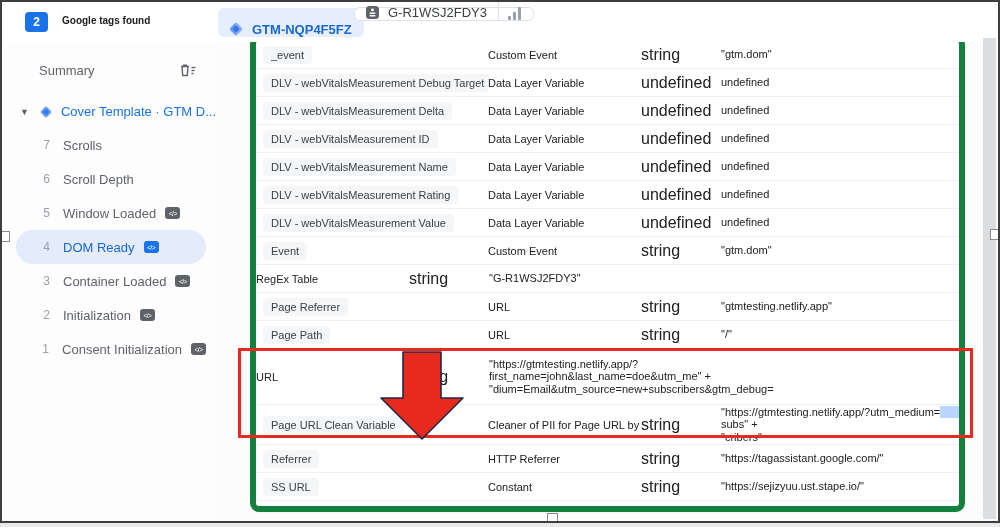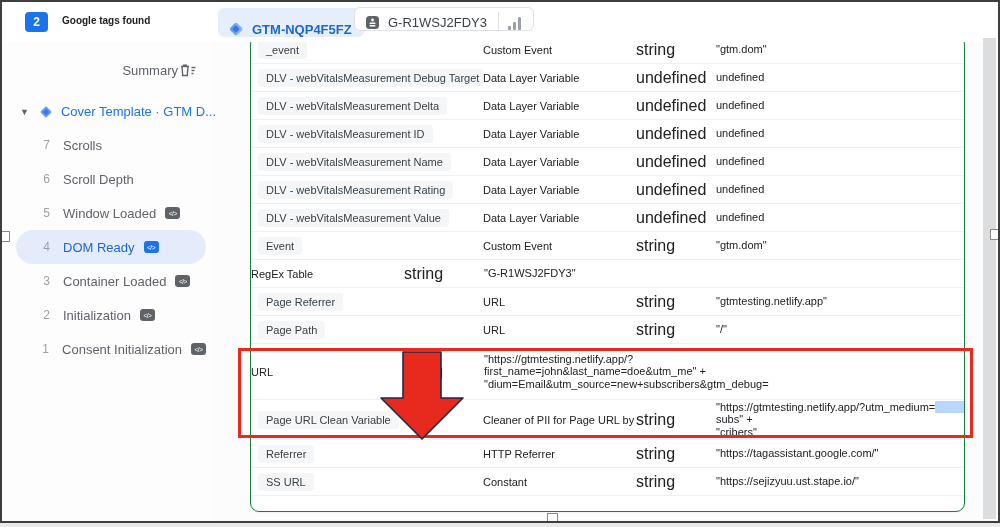--- a/index.html
+++ b/index.html
@@ -9,48 +9,48 @@
   
   .handle { position:absolute; width:11px; height:11px; background:#fff; border:1px solid #8a8a8a; z-index:60; }
 
   
   .header { position:absolute; top:0; left:0; right:0; height:40px; background:#fff; z-index:5; }
   .count-badge { position:absolute; left:23px; top:10px; width:23px; height:20px; background:#1a73e8; color:#fff;
     border-radius:4px; font-size:12px; font-weight:bold; display:flex; align-items:center; justify-content:center; }
   .app-title { position:absolute; left:60px; top:13px; font-size:10px; font-weight:700; color:#202124; }
   .tab { position:absolute; display:flex; align-items:flex-end; font-size:13px; border-radius:6px; height:29px; padding:0 12px 0 10px; cursor:pointer; }
   .tab.gtm { left:216px; top:6px; background:#e7eefb; color:#1967d2; font-weight:600; }
-  .tab.ga { left:352px; top:5px; background:#fff; border:1px solid #dfe1e5; color:#3c4043; height:24px; }
+  .tab.ga { left:352px; top:5px; background:#fff; border:1px solid #dfe1e5; color:#3c4043; height:14px; }
   .tab .ic { margin-right:8px; display:inline-flex; }
   .tab .sep { width:1px; height:18px; background:#e0e0e0; margin:0 9px 0 11px; }
   .bars { display:inline-flex; align-items:flex-end; gap:2px; height:13px; }
   .bars i { display:block; width:3px; background:#9aa0a6; border-radius:1px; }
   .bars i.b1{ height:4px; } .bars i.b2{ height:8px; } .bars i.b3{ height:13px; }
 
   
   .sidebar { position:absolute; top:40px; left:0; width:210px; bottom:0; background:#fdfdfe; z-index:4; }
-  .summary-row { position:absolute; top:20px; left:37px; right:16px; display:flex; justify-content:flex-end; align-items:center; }
+  .summary-row { position:absolute; top:20px; left:37px; right:16px; display:flex; justify-content:space-between; align-items:center; }
   .summary-label { font-size:13px; color:#5f6368; }
   .tree-row { position:absolute; top:62px; left:18px; display:flex; align-items:center; cursor:pointer; }
   .tree-caret { color:#5f6368; font-size:9px; margin-right:10px; }
   .tree-label { font-size:13px; color:#1a73e8; margin-left:8px; white-space:nowrap; }
   .events { position:absolute; top:86px; left:0; right:0; }
   .ev { display:flex; align-items:center; height:34px; margin:0 6px 0 14px; padding-left:24px; border-radius:17px; cursor:pointer; }
   .ev .num { width:10px; text-align:right; font-size:12px; color:#9aa0a6; }
   .ev .lbl { margin-left:13px; font-size:13px; color:#5f6368; white-space:nowrap; }
   .ev .tagbadge { margin-left:9px; min-width:15px; height:12px; border-radius:3px; background:#5f6368; color:#fff;
       font-size:6.5px; display:flex; align-items:center; justify-content:center; padding:0 2px; letter-spacing:-0.5px; }
   .ev.selected { background:#e4ecfb; }
   .ev.selected .lbl { color:#1967d2; }
   .ev.selected .tagbadge { background:#1a73e8; }
 
   
   .main { position:absolute; top:40px; left:210px; right:0; bottom:0; background:#fcfcfd; }
   .panel { position:absolute; left:38px; top:-7px; width:715px; height:477px; background:#fff;
-    border:1px solid #15803d; border-radius:9px; overflow:hidden; box-shadow:0 1px 2px rgba(0,0,0,0.04); }
+    border:6px solid #15803d; border-radius:9px; overflow:hidden; box-shadow:0 1px 2px rgba(0,0,0,0.04); }
   .row { display:flex; align-items:center; height:28px; border-bottom:1px solid #eef0f2; }
   .row.h56 { height:56px; } .row.h40 { height:40px; }
   .chip-cell { width:232px; padding-left:7px; overflow:hidden; white-space:nowrap; flex:none; }
   .chip { display:inline-block; background:#f5f6f7; border-radius:4px; padding:3px 8px; font-size:11px; color:#3c4043; }
   .type-cell { width:153px; flex:none; font-size:11px; color:#202124; overflow:hidden; white-space:nowrap; }
   .rtype-cell { width:80px; flex:none; font-size:16px; color:#202124; }
   .value-cell { flex:1; overflow:hidden; font-size:11px; color:#202124; }
   .vline { white-space:nowrap; line-height:12.5px; }
   .hl { background:#b9d7fc;padding-left:36px; }
 

